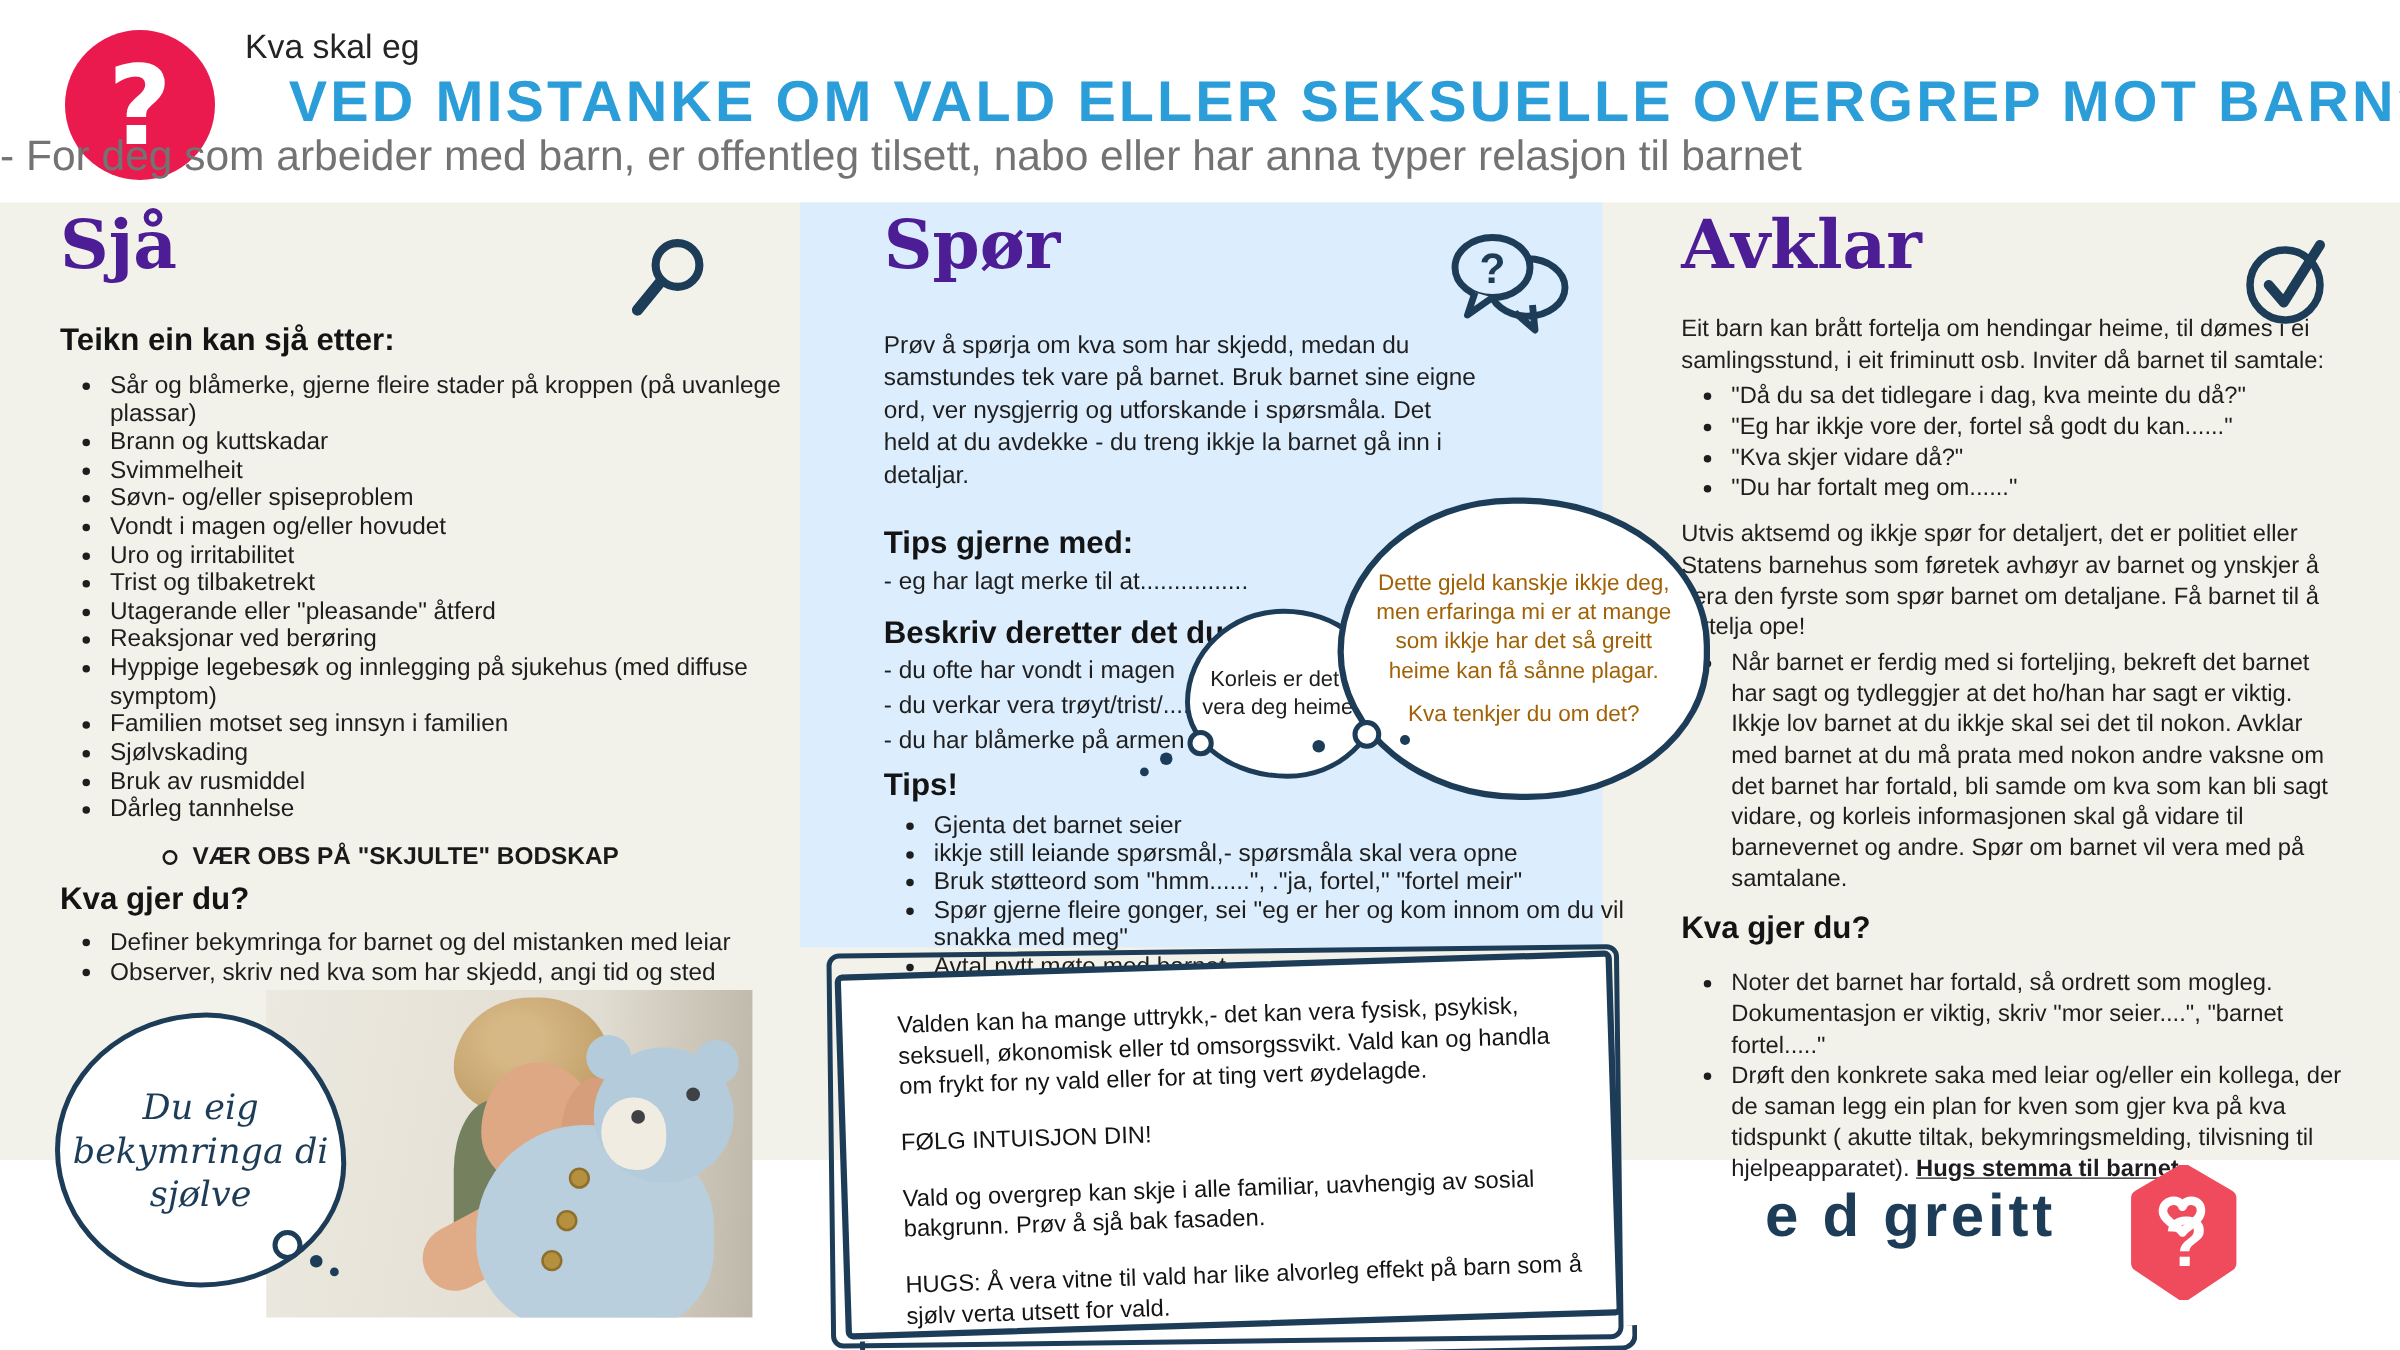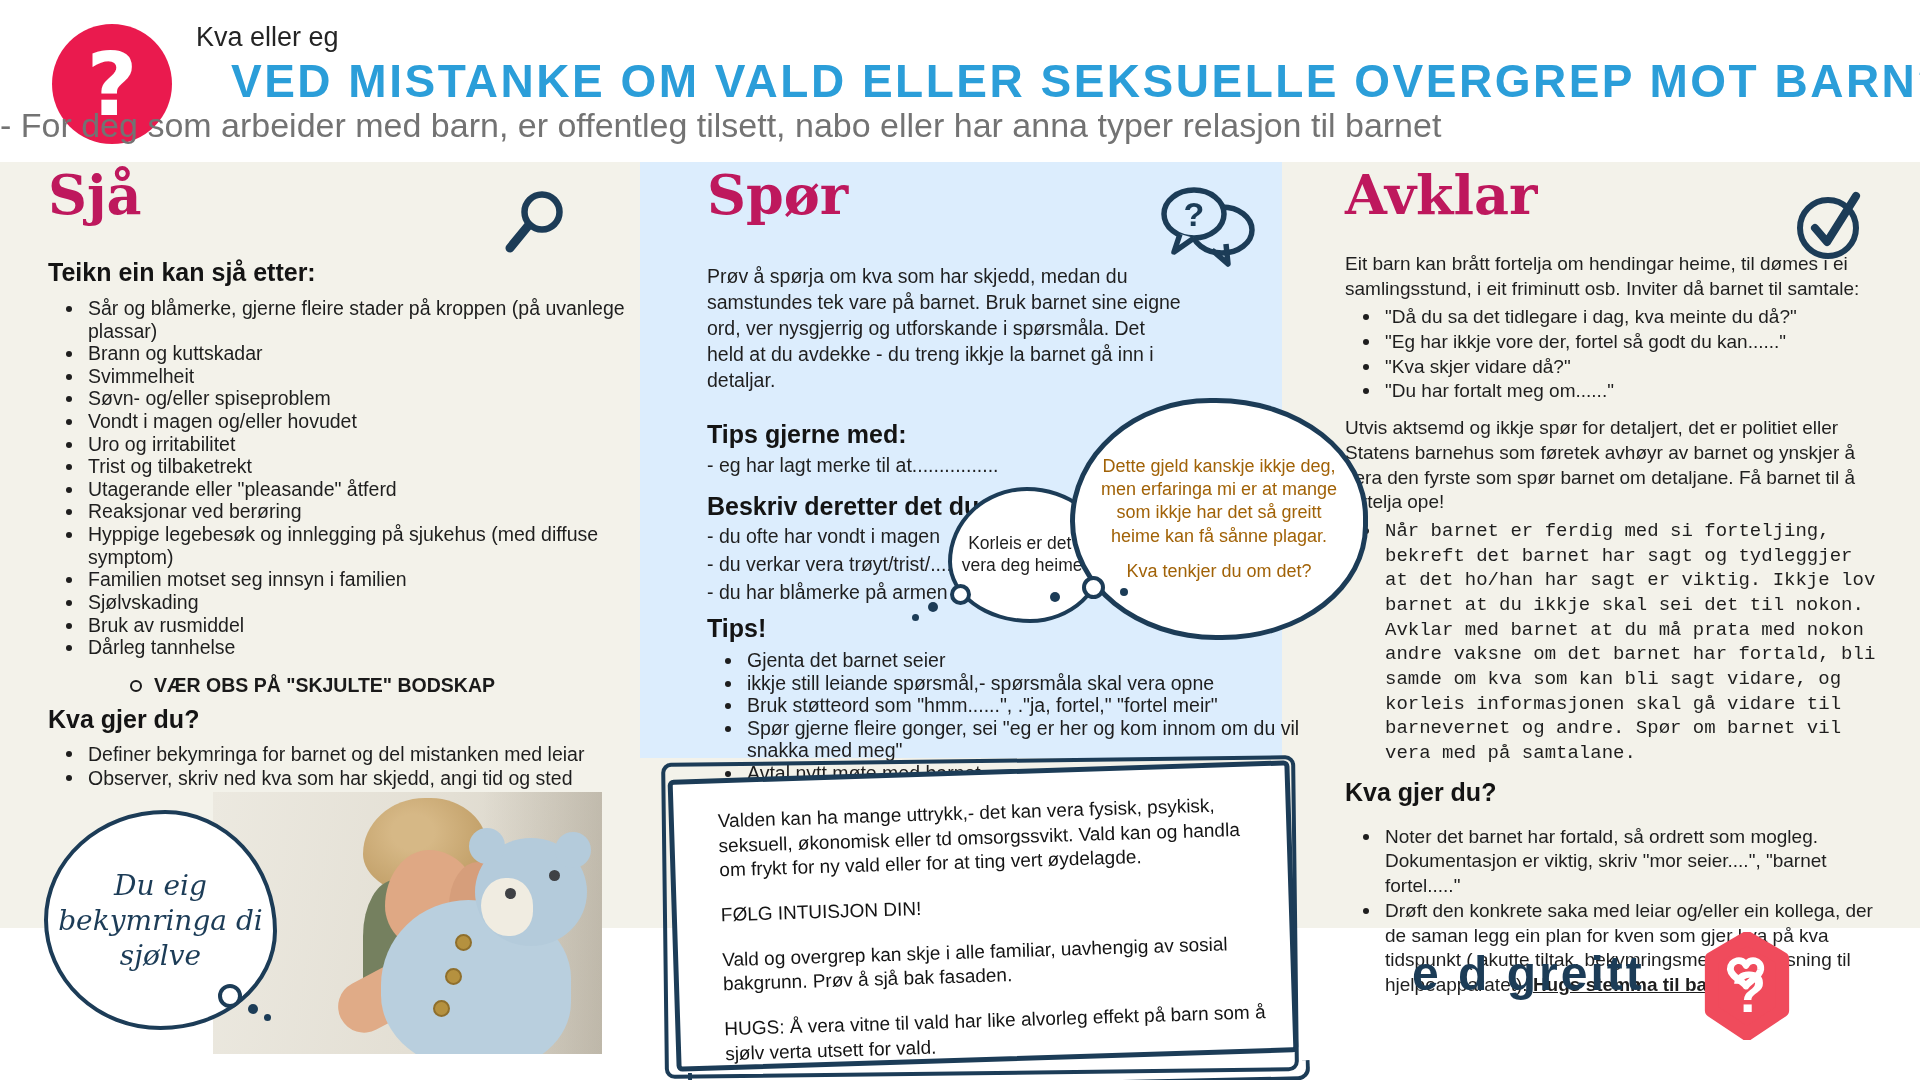--- a/index.html
+++ b/index.html
@@ -14,21 +14,21 @@
          background:#ea1a4e;color:#fff;display:flex;align-items:center;justify-content:center;
          font-size:88px;font-weight:700;font-family:"DejaVu Sans",sans-serif;}
   .kicker{position:absolute;left:196px;top:22px;font-size:27px;color:#242424;}
   .title{position:absolute;left:231px;top:54px;font-size:46px;font-weight:800;color:#2b9ed9;
          letter-spacing:2.5px;white-space:nowrap;}
   .subtitle{position:absolute;left:0;right:44px;top:106px;text-align:left;font-size:34px;color:#737373;}
 
   
   .col{position:absolute;top:168px;}
   h2.sec{margin:0;font-family:"DejaVu Serif","Liberation Serif",serif;font-weight:700;
-         font-size:54px;line-height:1;color:#be185d;}
+         font-size:54px;line-height:1;color:#4c1d95;}
   h3.sub{margin:0;font-size:25px;font-weight:700;color:#141414;}
   ul.plain{margin:0;padding:0 0 0 40px;list-style:none;}
   ul.plain li{position:relative;font-size:19.5px;line-height:1.16;color:#1e1e1e;}
   ul.plain li::before{content:"";position:absolute;left:-22px;top:9px;width:6px;height:6px;
                       border-radius:50%;background:#1e1e1e;}
   ul.loose li{line-height:1.3;}
   .icon{position:absolute;}
 
   
   .col-sja{left:48px;width:578px;}
@@ -109,21 +109,21 @@
   .note p.shout{margin-bottom:20px;}
 
   
   .col-avklar{left:1345px;width:533px;}
   .col-avklar p{margin:0;font-size:19px;line-height:1.3;}
   .col-avklar .intro{margin-top:30px;}
   .col-avklar ul{font-size:19px;}
   .col-avklar ul.quotes{margin-top:4px;}
   .col-avklar ul.quotes li{font-size:19px;line-height:1.3;}
   .col-avklar .caution{margin-top:12px;}
-  .col-avklar ul.confirm{margin-top:4px;font-family:Liberation Mono, monospace;}
+  .col-avklar ul.confirm{margin-top:4px;}
   .col-avklar ul.confirm li{font-size:19px;line-height:1.3;}
   .col-avklar h3.kva{margin-top:12px;}
   .col-avklar ul.actions2{margin-top:18px;}
   .col-avklar ul.actions2 li{font-size:19px;line-height:1.3;}
   .col-avklar strong.em{font-weight:700;text-decoration:underline;}
 
   
   .logo-text{position:absolute;left:1412px;top:946px;font-size:48px;font-weight:600;color:#1c3c57;
         letter-spacing:3px;}
   .logo-mark{position:absolute;left:1698px;top:932px;width:98px;height:108px;}
@@ -131,21 +131,21 @@
   svg .stroke{stroke:#1c3c57;fill:none;}
 </style>
 </head>
 <body>
 
 <div class="canvas">
   <div class="band-beige"></div>
   <div class="panel-blue"></div>
 
   <div class="badge">?</div>
-  <div class="kicker">Kva eller eg</div>
+  <div class="kicker">Kva skal eg</div>
   <div class="title">VED MISTANKE OM VALD ELLER SEKSUELLE OVERGREP MOT BARN?</div>
   <div class="subtitle">- For deg som arbeider med barn, er offentleg tilsett, nabo eller har anna typer relasjon til barnet</div>
 
   <section class="col col-sja">
     <h2 class="sec">Sjå</h2>
     <h3 class="sub list-heading">Teikn ein kan sjå etter:</h3>
     <ul class="plain signs">
       <li>Sår og blåmerke, gjerne fleire stader på kroppen (på uvanlege plassar)</li>
       <li>Brann og kuttskadar</li>
       <li>Svimmelheit</li>

